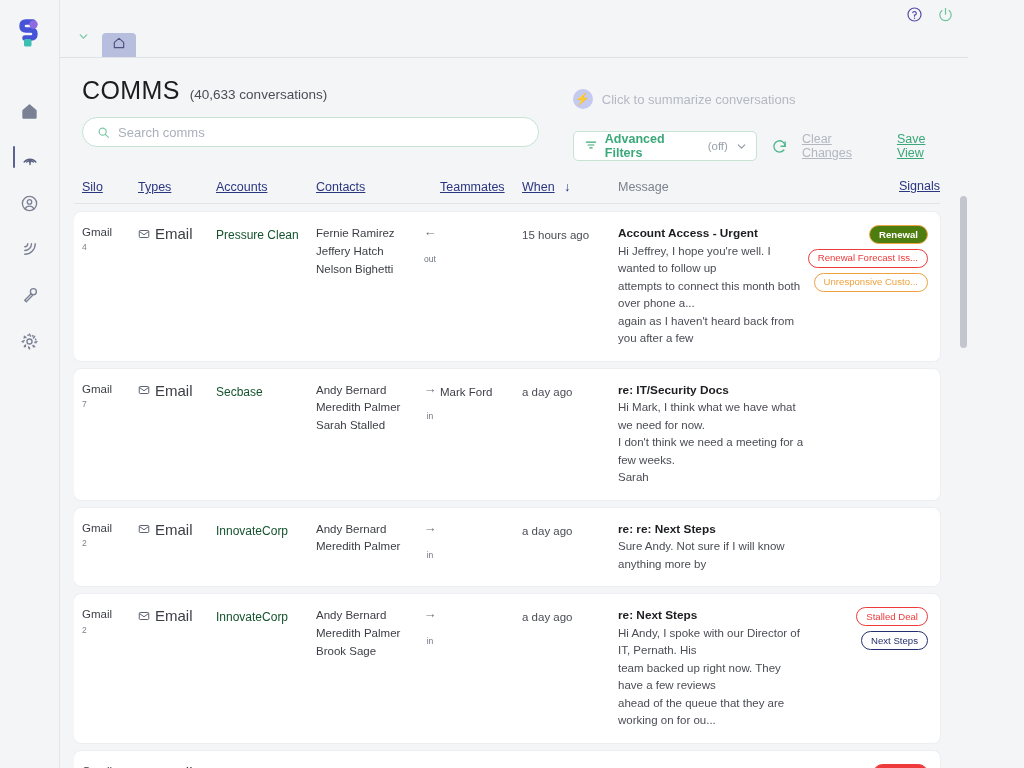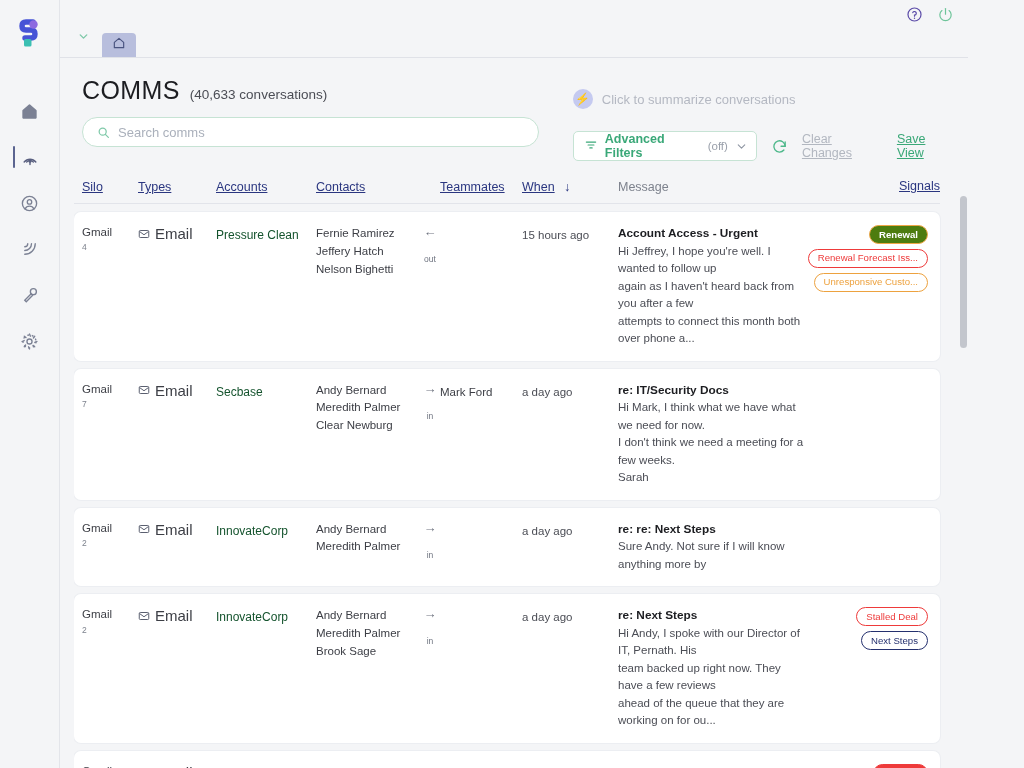--- a/index.html
+++ b/index.html
@@ -407,22 +407,22 @@
     </div>
     <div class="c-team">
       <span class="team"></span>
     </div>
     <div class="c-when">
       <span class="when">15 hours ago</span>
     </div>
     <div class="c-msg">
       <div class="msg-subj">Account Access - Urgent</div>
       <div class="msg-body">Hi Jeffrey, I hope you're well. I wanted to follow up</div>
+              <div class="msg-body">attempts to connect this month both over phone a...</div>
               <div class="msg-body">again as I haven't heard back from you after a few</div>
-              <div class="msg-body">attempts to connect this month both over phone a...</div>
     </div>
     <div class="c-sig">
               <span class="badge solid-orange">Renewal</span>
               <span class="badge out-red">Renewal Forecast Iss...</span>
               <span class="badge out-orange">Unresponsive Custo...</span>
             </div>
   </div>
           <div class="row">
     <div class="c-silo">
       <div class="silo-name">Gmail</div>
@@ -438,21 +438,21 @@
         </span>
         <span>Email</span>
       </div>
     </div>
     <div class="c-acct">
       <span class="acct">Secbase</span>
     </div>
     <div class="c-contacts">
               <div class="contact">Andy Bernard</div>
               <div class="contact">Meredith Palmer</div>
-              <div class="contact">Clear Newburg</div>
+              <div class="contact">Sarah Stalled</div>
             </div>
     <div class="c-dir">
       <div class="dir">
         <span class="arrow">→</span>
         <span class="lbl">in</span>
       </div>
     </div>
     <div class="c-team">
       <span class="team">Mark Ford</span>
     </div>

